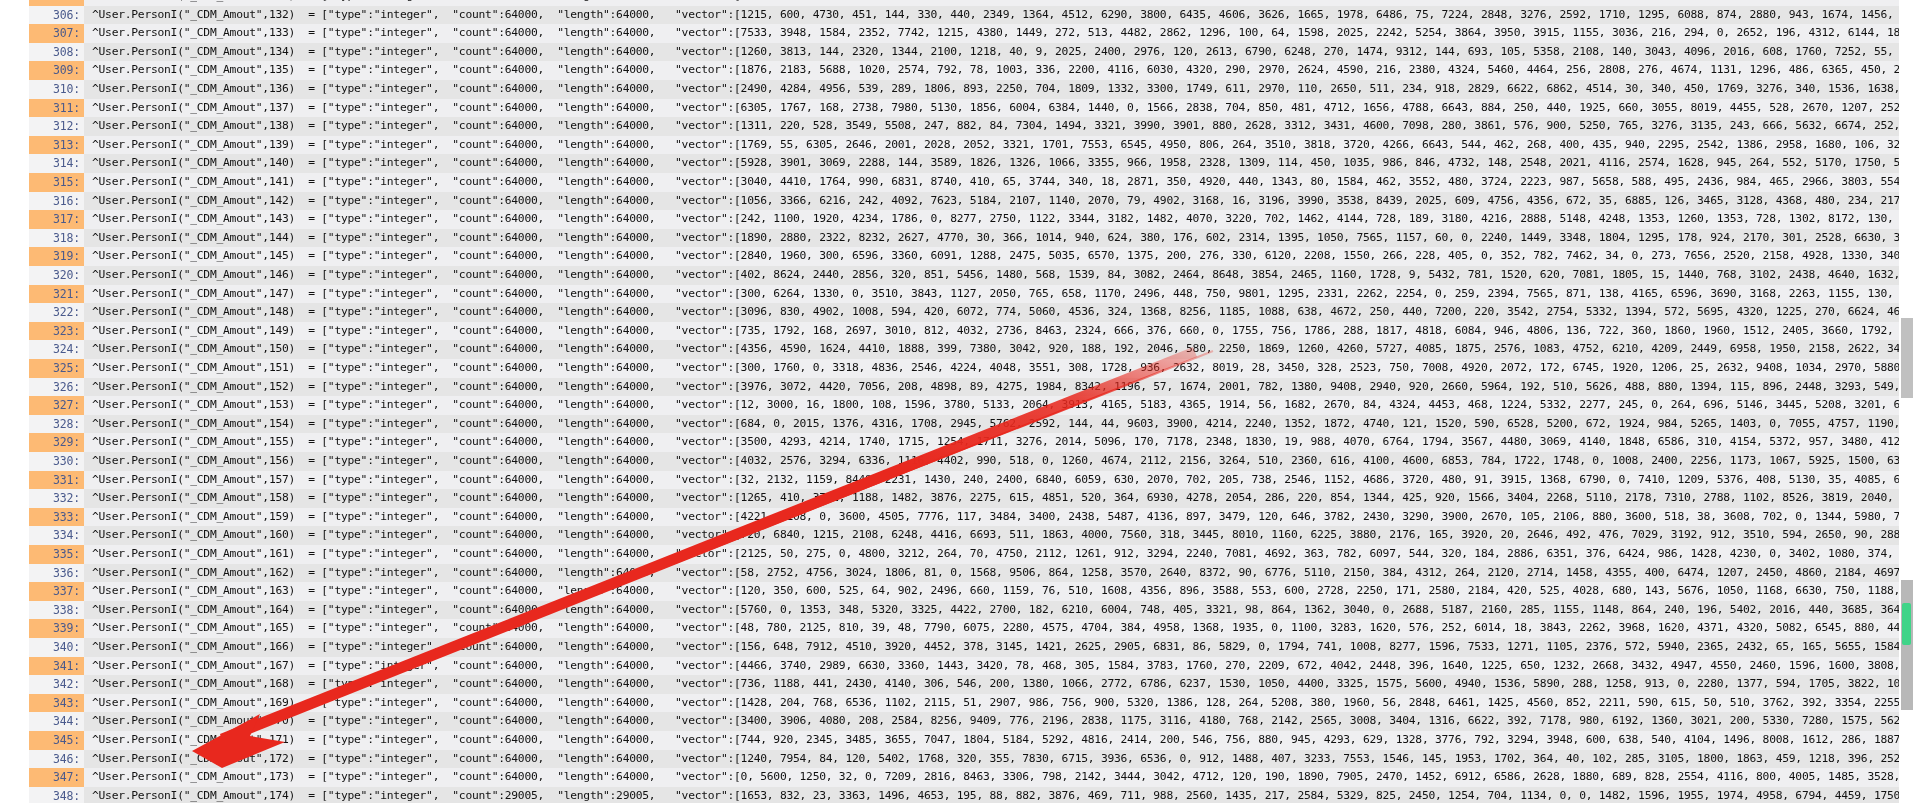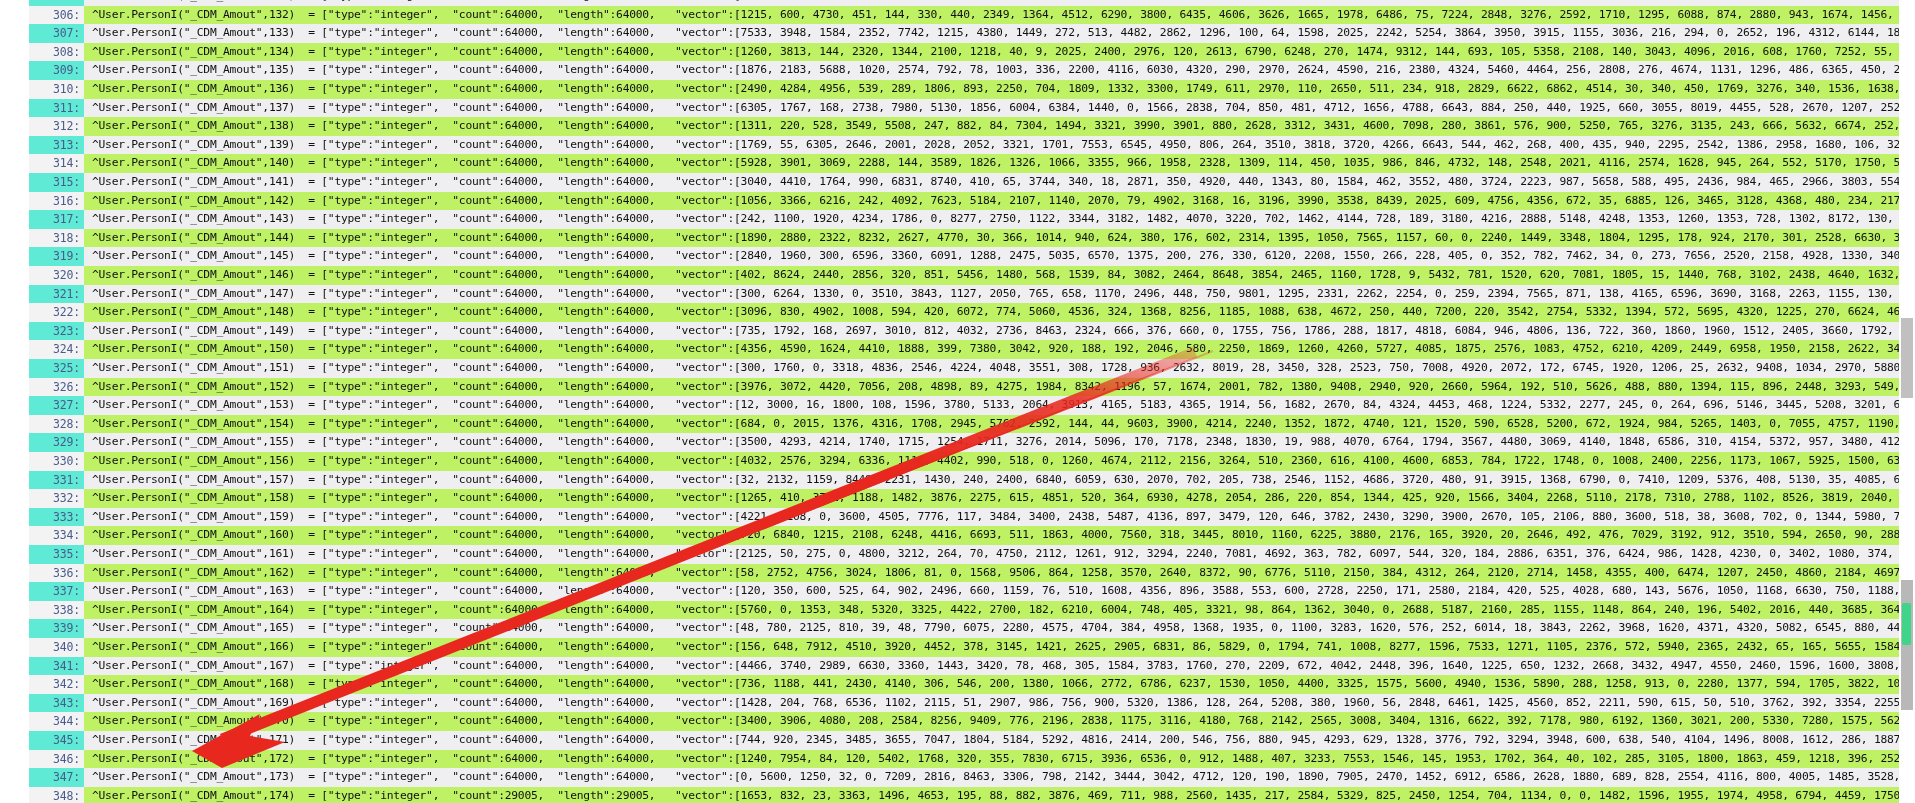--- a/index.html
+++ b/index.html
@@ -42,36 +42,36 @@
   .row {
     position: relative;
     height: 18.6px;
     line-height: 18.6px;
     white-space: pre;
     font-size: 11.5px;
     letter-spacing: -0.15px;
     color: #000000;
   }
   .row.alt  { background: #efeff1; }
-  .row.norm { background: #bef264; padding-left: 8px; }
+  .row.norm { background: #e5e5e5; padding-left: 8px; }
 
   .gutter {
     position: absolute;
     left: 29px;
     top: 0;
     width: 55px;
     height: 18.6px;
     text-align: right;
     padding-right: 4px;
     box-sizing: border-box;
     color: #4a5a8c;
     font-size: 11.5px;
     background: inherit;
   }
-  .row.alt  .gutter { background: #5eead4; }
+  .row.alt  .gutter { background: #fdba74; }
   .row.norm .gutter { background: #f3f3f4; }
 
   .codetext {
     position: absolute;
     left: 92px;
     top: 0;
     height: 18.6px;
     white-space: pre;
     font-size: 11.3px;
     letter-spacing: -0.25px;

